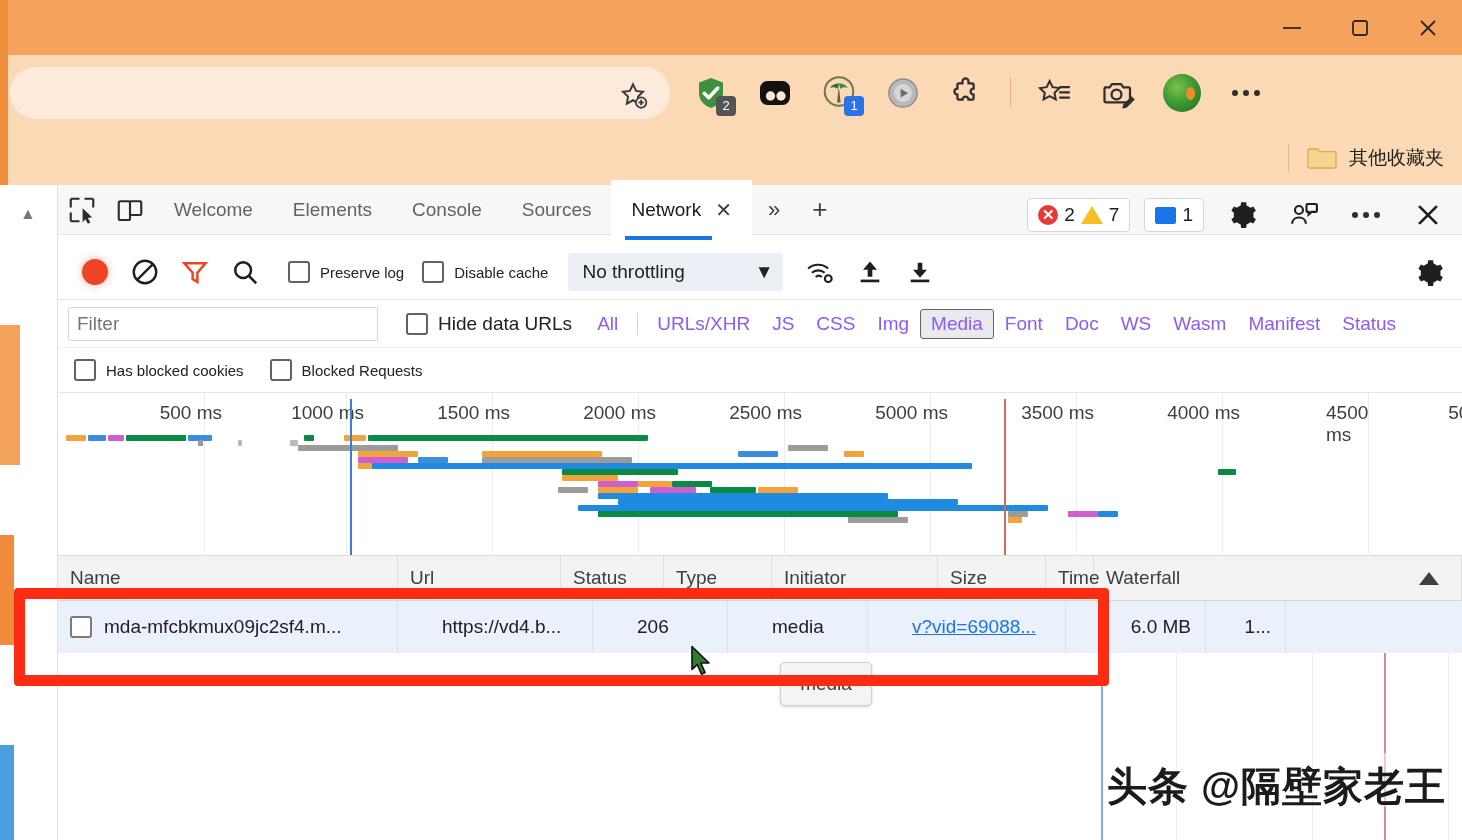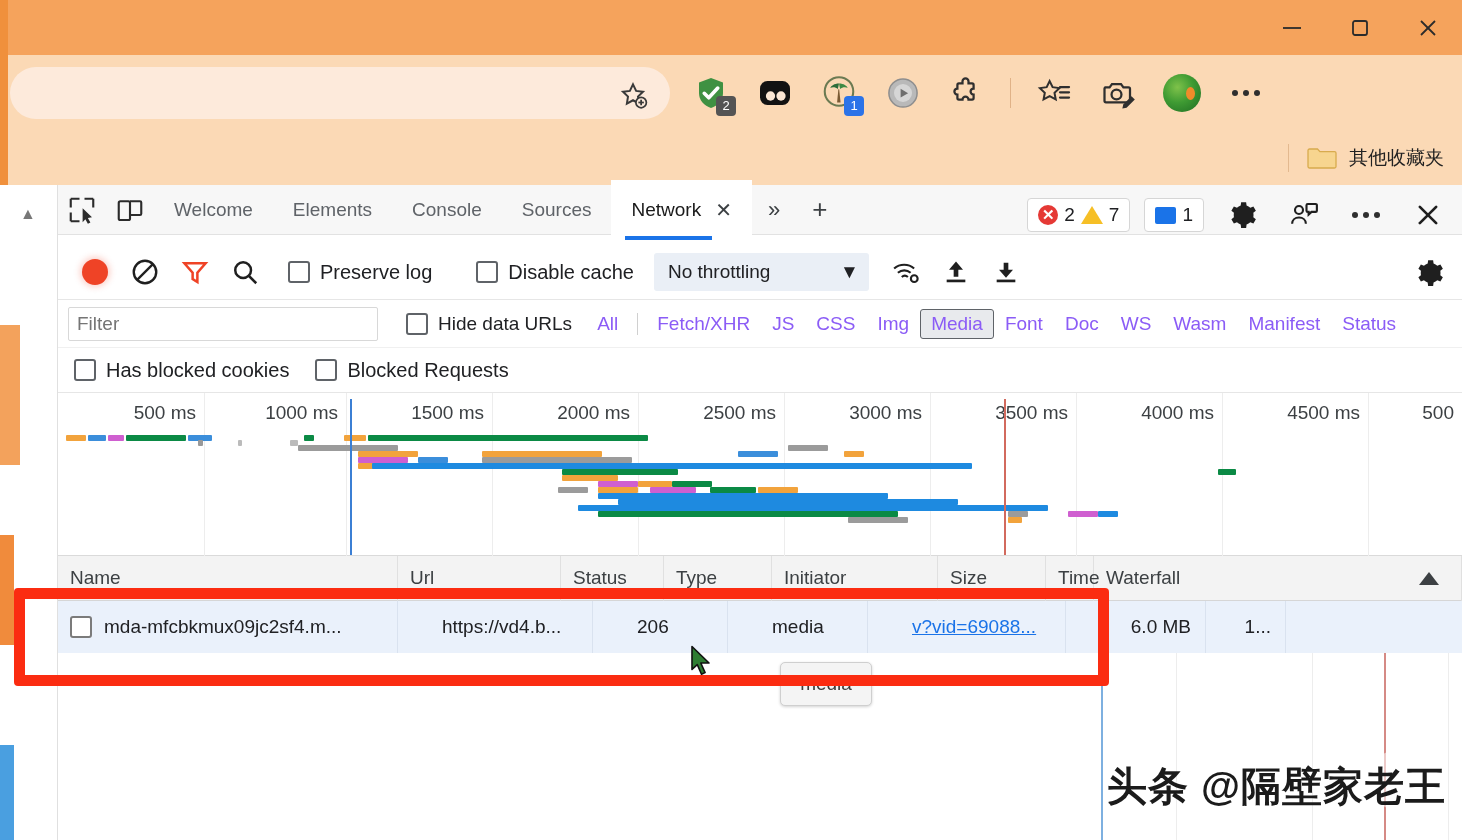--- a/index.html
+++ b/index.html
@@ -169,21 +169,21 @@
   }
   .rec-dot {
     width: 26px; height: 26px; border-radius: 50%; background: #ef4326;
     box-shadow: 0 0 6px 2px rgba(239,67,38,.25);
   }
   .tb-icon { width: 46px; height: 46px; display: flex; align-items: center; justify-content: center; }
   .cb {
     width: 22px; height: 22px; border: 2px solid #5f6368; border-radius: 3px;
     background: #fff; display: inline-block; flex: none;
   }
-  .cb-label { display: flex; align-items: center; gap: 10px; font-size: 20px; color: #202124; margin-left: 8px; }
+  .cb-label { display: flex; align-items: center; gap: 10px; font-size: 15px; color: #202124; margin-left: 8px; }
   .throttle {
     margin-left: 16px; display: flex; align-items: center;
     height: 38px; background: #eaeff6; border-radius: 3px; padding: 0 10px 0 14px; min-width: 215px;
     justify-content: space-between;
   }
   .throttle span { font-size: 19px; color: #202124; }
   .caret-dn { margin-left: 40px; font-size: 13px; color: #202124; }
   .tb-right-gear { position: absolute; right: 18px; top: 13px; }
 
   
@@ -215,20 +215,21 @@
 
   
   .overview {
     position: absolute; left: 0; top: 208px; width: 1404px; height: 163px;
     background: #fff; border-bottom: 1px solid #dadada;
   }
   .ov-ticklabels { position: absolute; left: 0; top: 0; width: 1404px; height: 40px; }
   .ov-tick {
     position: absolute; top: 9px; font-size: 19px; color: #3c4043; transform: translateX(-100%);
     padding-right: 8px;
+    margin-left: 26px;
   }
   .ov-gridline { position: absolute; top: 0; width: 1px; height: 163px; background: #ededed; }
   .ov-bars { position: absolute; left: 0; top: 40px; width: 1404px; height: 122px; }
   .bar { position: absolute; height: 6px; border-radius: 1px; }
   .ov-vline { position: absolute; top: 30px; width: 2px; height: 133px; }
 
   
   .tbl-header {
     position: absolute; left: 0; top: 371px; width: 1404px; height: 45px;
     background: #f3f3f3; border-bottom: 1px solid #d6d6d6;
@@ -509,21 +510,21 @@
         <div class="tb-icon">
           <svg width="30" height="30" viewBox="0 0 24 24" fill="none" stroke="#1f1f1f" stroke-width="2">
             <circle cx="10.5" cy="10.5" r="6.3"></circle>
               <line x1="15.2" y1="15.2" x2="21" y2="21"></line>
           </svg>
         </div>
         <label class="cb-label" style="margin-left:16px">
           <span class="cb"></span>
           <span>Preserve log</span>
         </label>
-        <label class="cb-label" style="margin-left:40px">
+        <label class="cb-label" style="margin-left:14px">
           <span class="cb"></span>
           <span>Disable cache</span>
         </label>
         <div class="throttle">
           <span>No throttling</span>
           <span class="caret-dn">▼</span>
         </div>
         <div class="tb-icon" style="margin-left:10px">
           <svg width="30" height="30" viewBox="0 0 24 24" fill="none" stroke="#1f1f1f" stroke-width="1.7">
             <path d="M2.5 9.2c4.5-4 11.5-4 16 0"></path>
@@ -553,21 +554,21 @@
 
       <div class="filter-row">
         <input class="filter-input" type="text" placeholder="Filter" style="">
         <label class="hide-data">
           <span class="cb"></span>
           <span>Hide data URLs</span>
         </label>
         <div class="type-chips">
           <span class="chip">All</span>
           <span class="chip-sep"></span>
-          <span class="chip">Fetch/XHR</span>
+          <span class="chip">URLs/XHR</span>
           <span class="chip">JS</span>
           <span class="chip">CSS</span>
           <span class="chip">Img</span>
           <span class="chip selected">Media</span>
           <span class="chip">Font</span>
           <span class="chip">Doc</span>
           <span class="chip">WS</span>
           <span class="chip">Wasm</span>
           <span class="chip">Manifest</span>
           <span class="chip">Status</span>
@@ -595,21 +596,21 @@
         <div class="ov-gridline" style="left:1018px"></div>
         <div class="ov-gridline" style="left:1164px"></div>
         <div class="ov-gridline" style="left:1310px"></div>
 
         <div class="ov-ticklabels">
           <span class="ov-tick" style="left:146px">500 ms</span>
           <span class="ov-tick" style="left:288px">1000 ms</span>
           <span class="ov-tick" style="left:434px">1500 ms</span>
           <span class="ov-tick" style="left:580px">2000 ms</span>
           <span class="ov-tick" style="left:726px">2500 ms</span>
-          <span class="ov-tick" style="left:872px">3000 ms</span>
+          <span class="ov-tick" style="left:872px">5000 ms</span>
           <span class="ov-tick" style="left:1018px">3500 ms</span>
           <span class="ov-tick" style="left:1164px">4000 ms</span>
           <span class="ov-tick" style="left:1310px">4500 ms</span>
           <span class="ov-tick" style="left:1404px">500</span>
         </div>
 
         <div class="ov-bars">
           <div class="bar" style="left:8px;top:2px;width:20px;background:#f2a33c"></div>
           <div class="bar" style="left:30px;top:2px;width:18px;background:#3b8edb"></div>
           <div class="bar" style="left:50px;top:2px;width:16px;background:#cf5fd0"></div>

